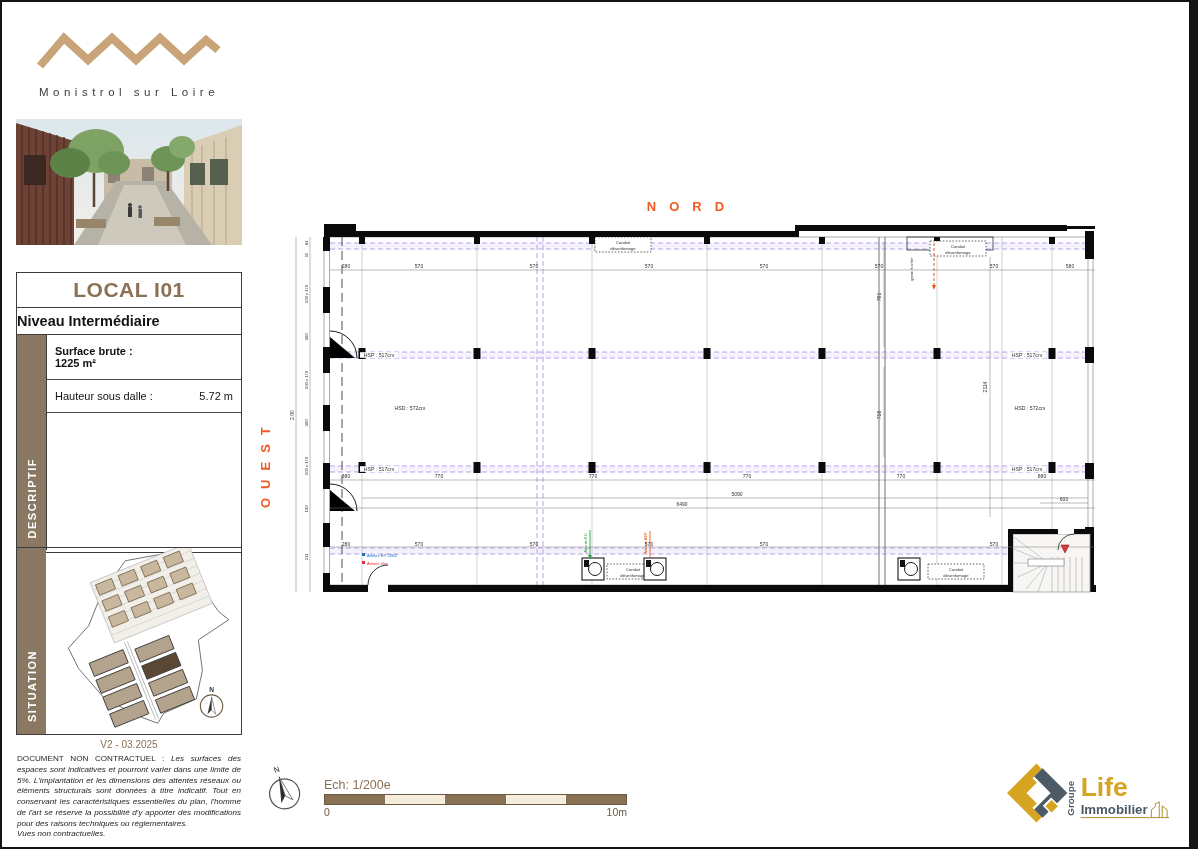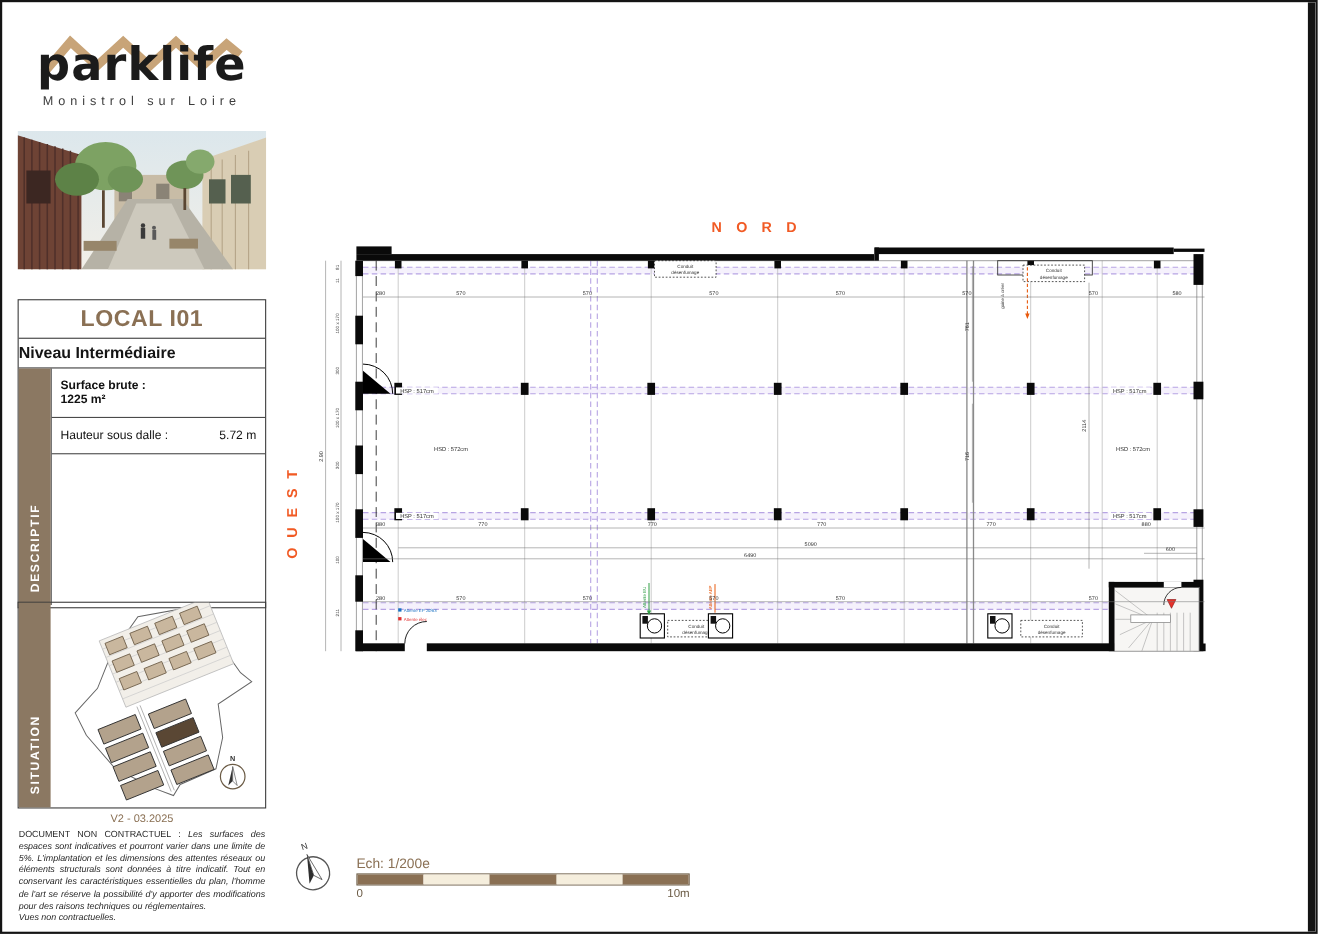--- a/index.html
+++ b/index.html
@@ -71,21 +71,20 @@
 </head>
 <body>
 
 <div class="sheet">
   <div class="edge-strip"></div>
 
   <header class="brand">
     <svg class="brand-roof" viewBox="0 0 190 44">
       <polyline points="6,40 30,12 54,34 78,12 102,34 126,12 150,34 172,14 184,24" fill="none" stroke="#c8a478" stroke-width="8" stroke-linejoin="miter"></polyline>
     </svg>
-    <div class="brand-name">parklife</div>
     <div class="brand-sub">Monistrol sur Loire</div>
   </header>
 
   <div class="photo">
     <svg viewBox="0 0 226 126" width="226" height="126" preserveAspectRatio="none">
       <defs>
         <linearGradient id="sky" x1="0" y1="0" x2="0" y2="1">
           <stop offset="0" stop-color="#dce7ec"></stop>
             <stop offset="1" stop-color="#f2efe8"></stop>
         </linearGradient>
@@ -422,13 +421,29 @@
         <i></i>
         <i></i>
         <i></i>
       </div>
     <div class="ends">
       <span>0</span>
       <span>10m</span>
     </div>
   </div>
 
+  <div class="flogo">
+    <svg viewBox="0 0 175 70" width="172" height="70">
+      <g fill="none">
+        <path d="M40 8 L15 33 L40 58" stroke="#d7a422" stroke-width="14"></path>
+        <path d="M37 12 L58 33 L37 54" stroke="#fff" stroke-width="17"></path>
+        <path d="M37 12 L58 33 L37 54" stroke="#4c5a66" stroke-width="12"></path>
+        <rect x="44" y="40" width="12" height="12" transform="rotate(45 50 46)" fill="#fff"></rect>
+        <rect x="46" y="42" width="9" height="9" transform="rotate(45 50.5 46.5)" fill="#d7a422"></rect>
+      </g>
+      <text transform="rotate(-90 73 56)" x="73" y="56" font-size="10" font-weight="bold" fill="#4c5a66">Groupe</text>
+      <text x="80" y="36" font-size="27" font-weight="bold" fill="#d7a422" font-family="DejaVu Sans, sans-serif">Life</text>
+      <text x="80" y="54" font-size="13.5" font-weight="bold" fill="#4c5a66">Immobilier</text>
+      <path d="M80 58 H150" stroke="#b08d2a" stroke-width="1"></path>
+      <path d="M152 58 V50 L156 47 V44 L160 42 V58 M163 58 V46 L168 50 V58 M150 58 H170" stroke="#b08d2a" stroke-width="1" fill="none"></path>
+    </svg>
+  </div>
 </div>
 
 </body></html>

